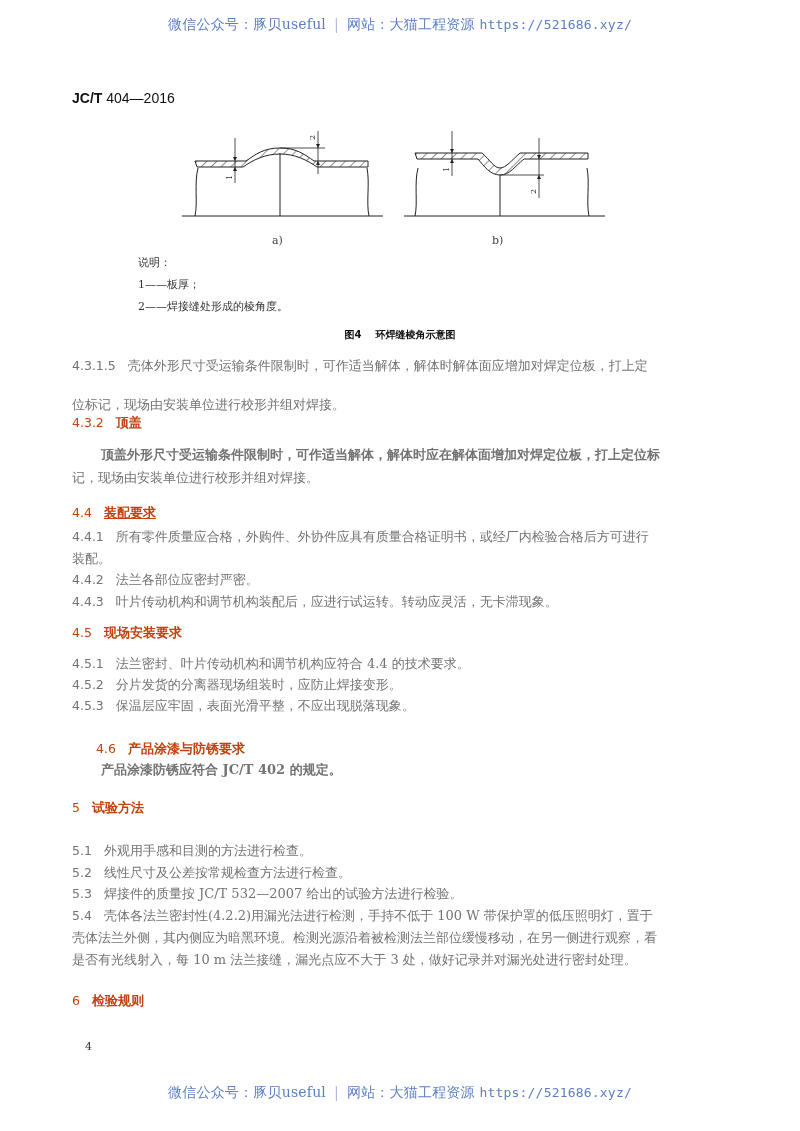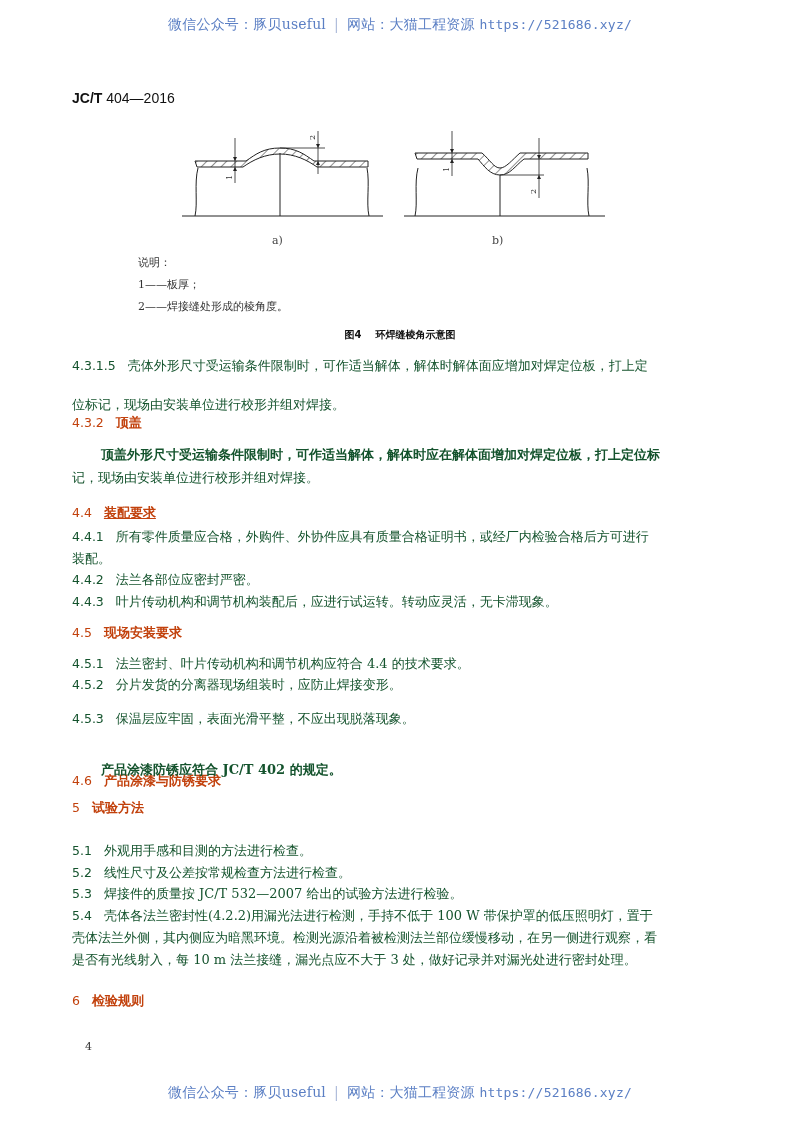--- a/index.html
+++ b/index.html
@@ -11,21 +11,21 @@
   .wm .url { font-family: "DejaVu Sans Mono", "Liberation Mono", monospace; font-size: 13px; }
   .std-id { position: absolute; left: 72px; top: 90px; font-family: "Liberation Sans", "DejaVu Sans", sans-serif;
             font-weight: bold; font-size: 14px; color: #111; }
   .std-id .num { font-weight: normal; }
   .fig { position: absolute; }
   .fig-label { position: absolute; font-size: 11px; color: #444; }
   .legend { position: absolute; left: 100px; font-size: 11px; color: #333; margin-left: 38px; }
   .fig-caption { position: absolute; left: 0; width: 800px; text-align: center; top: 328px;
                  font-family: "DejaVu Sans", sans-serif; font-size: 10px; font-weight: bold; color: #111; }
   .fig-caption .gap { display: inline-block; width: 14px; }
-  .line { position: absolute; left: 72px; font-size: 13px; color: #14532d; white-space: nowrap; }
+  .line { position: absolute; left: 72px; font-size: 13px; color: #737373; white-space: nowrap; }
   .line .num { font-family: "DejaVu Sans", sans-serif; font-size: 12.5px; display: inline-block; margin-right: 12px; }
   .heading { font-family: "DejaVu Sans", sans-serif; font-weight: bold; color: #c2410c; }
   .heading .num { font-weight: normal; }
   .indent { left: 101px; font-weight: bold; }
   .page-num { position: absolute; left: 85px; top: 1040px; font-size: 11px; color: #333; }
 </style>
 </head>
 <body>
 
 <div class="wm" style="top:16px;">
@@ -124,25 +124,25 @@
 
 <div class="line heading" style="top:624px;">
   <span class="num">4.5</span><span>现场安装要求</span>
 </div>
 <div class="line" style="top:655px;">
   <span class="num">4.5.1</span><span>法兰密封、叶片传动机构和调节机构应符合 4.4 的技术要求。</span>
 </div>
 <div class="line" style="top:676px;">
   <span class="num">4.5.2</span><span>分片发货的分离器现场组装时，应防止焊接变形。</span>
 </div>
-<div class="line" style="top:697px;margin-top:13px;">
+<div class="line" style="top:697px;">
   <span class="num">4.5.3</span><span>保温层应牢固，表面光滑平整，不应出现脱落现象。</span>
 </div>
 
-<div class="line heading" style="top:772px;">
+<div class="line heading" style="top:740px;margin-left:24px;">
   <span class="num">4.6</span><span>产品涂漆与防锈要求</span>
 </div>
 <div class="line indent" style="top:761px;">产品涂漆防锈应符合 JC/T 402 的规定。</div>
 
 <div class="line heading" style="top:799px;">
   <span class="num">5</span><span>试验方法</span>
 </div>
 <div class="line" style="top:842px;">
   <span class="num">5.1</span><span>外观用手感和目测的方法进行检查。</span>
 </div>

